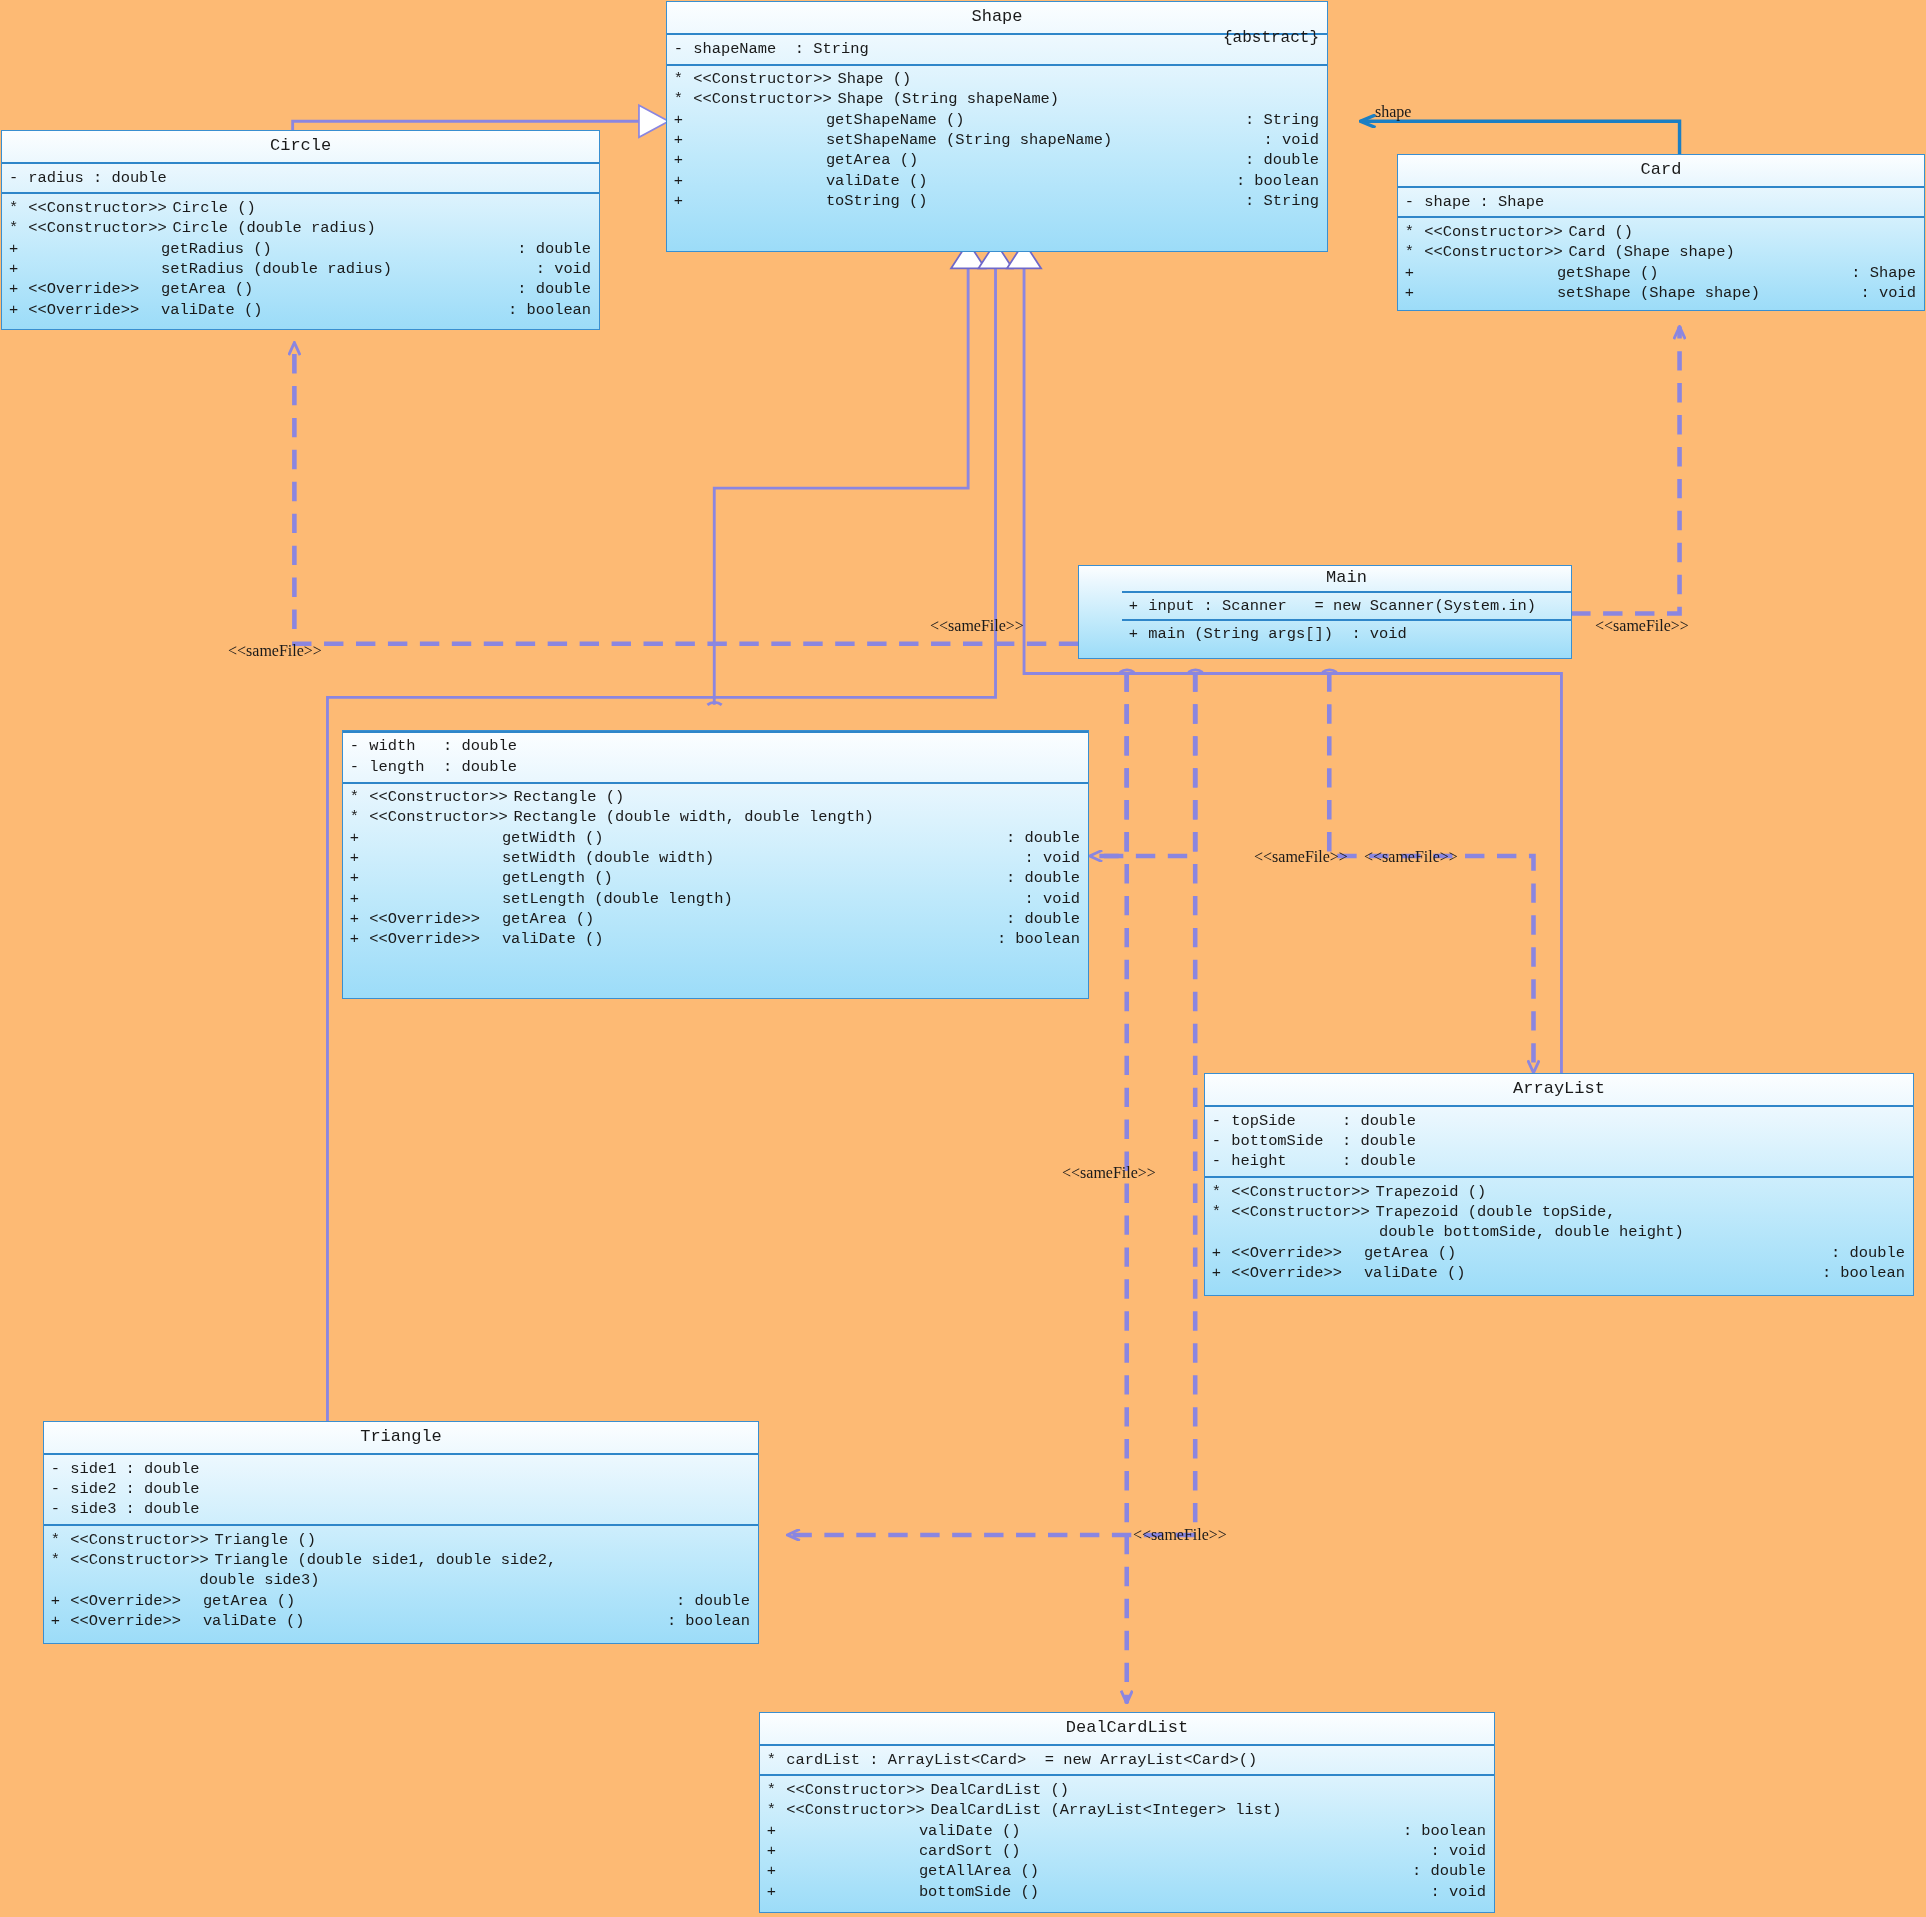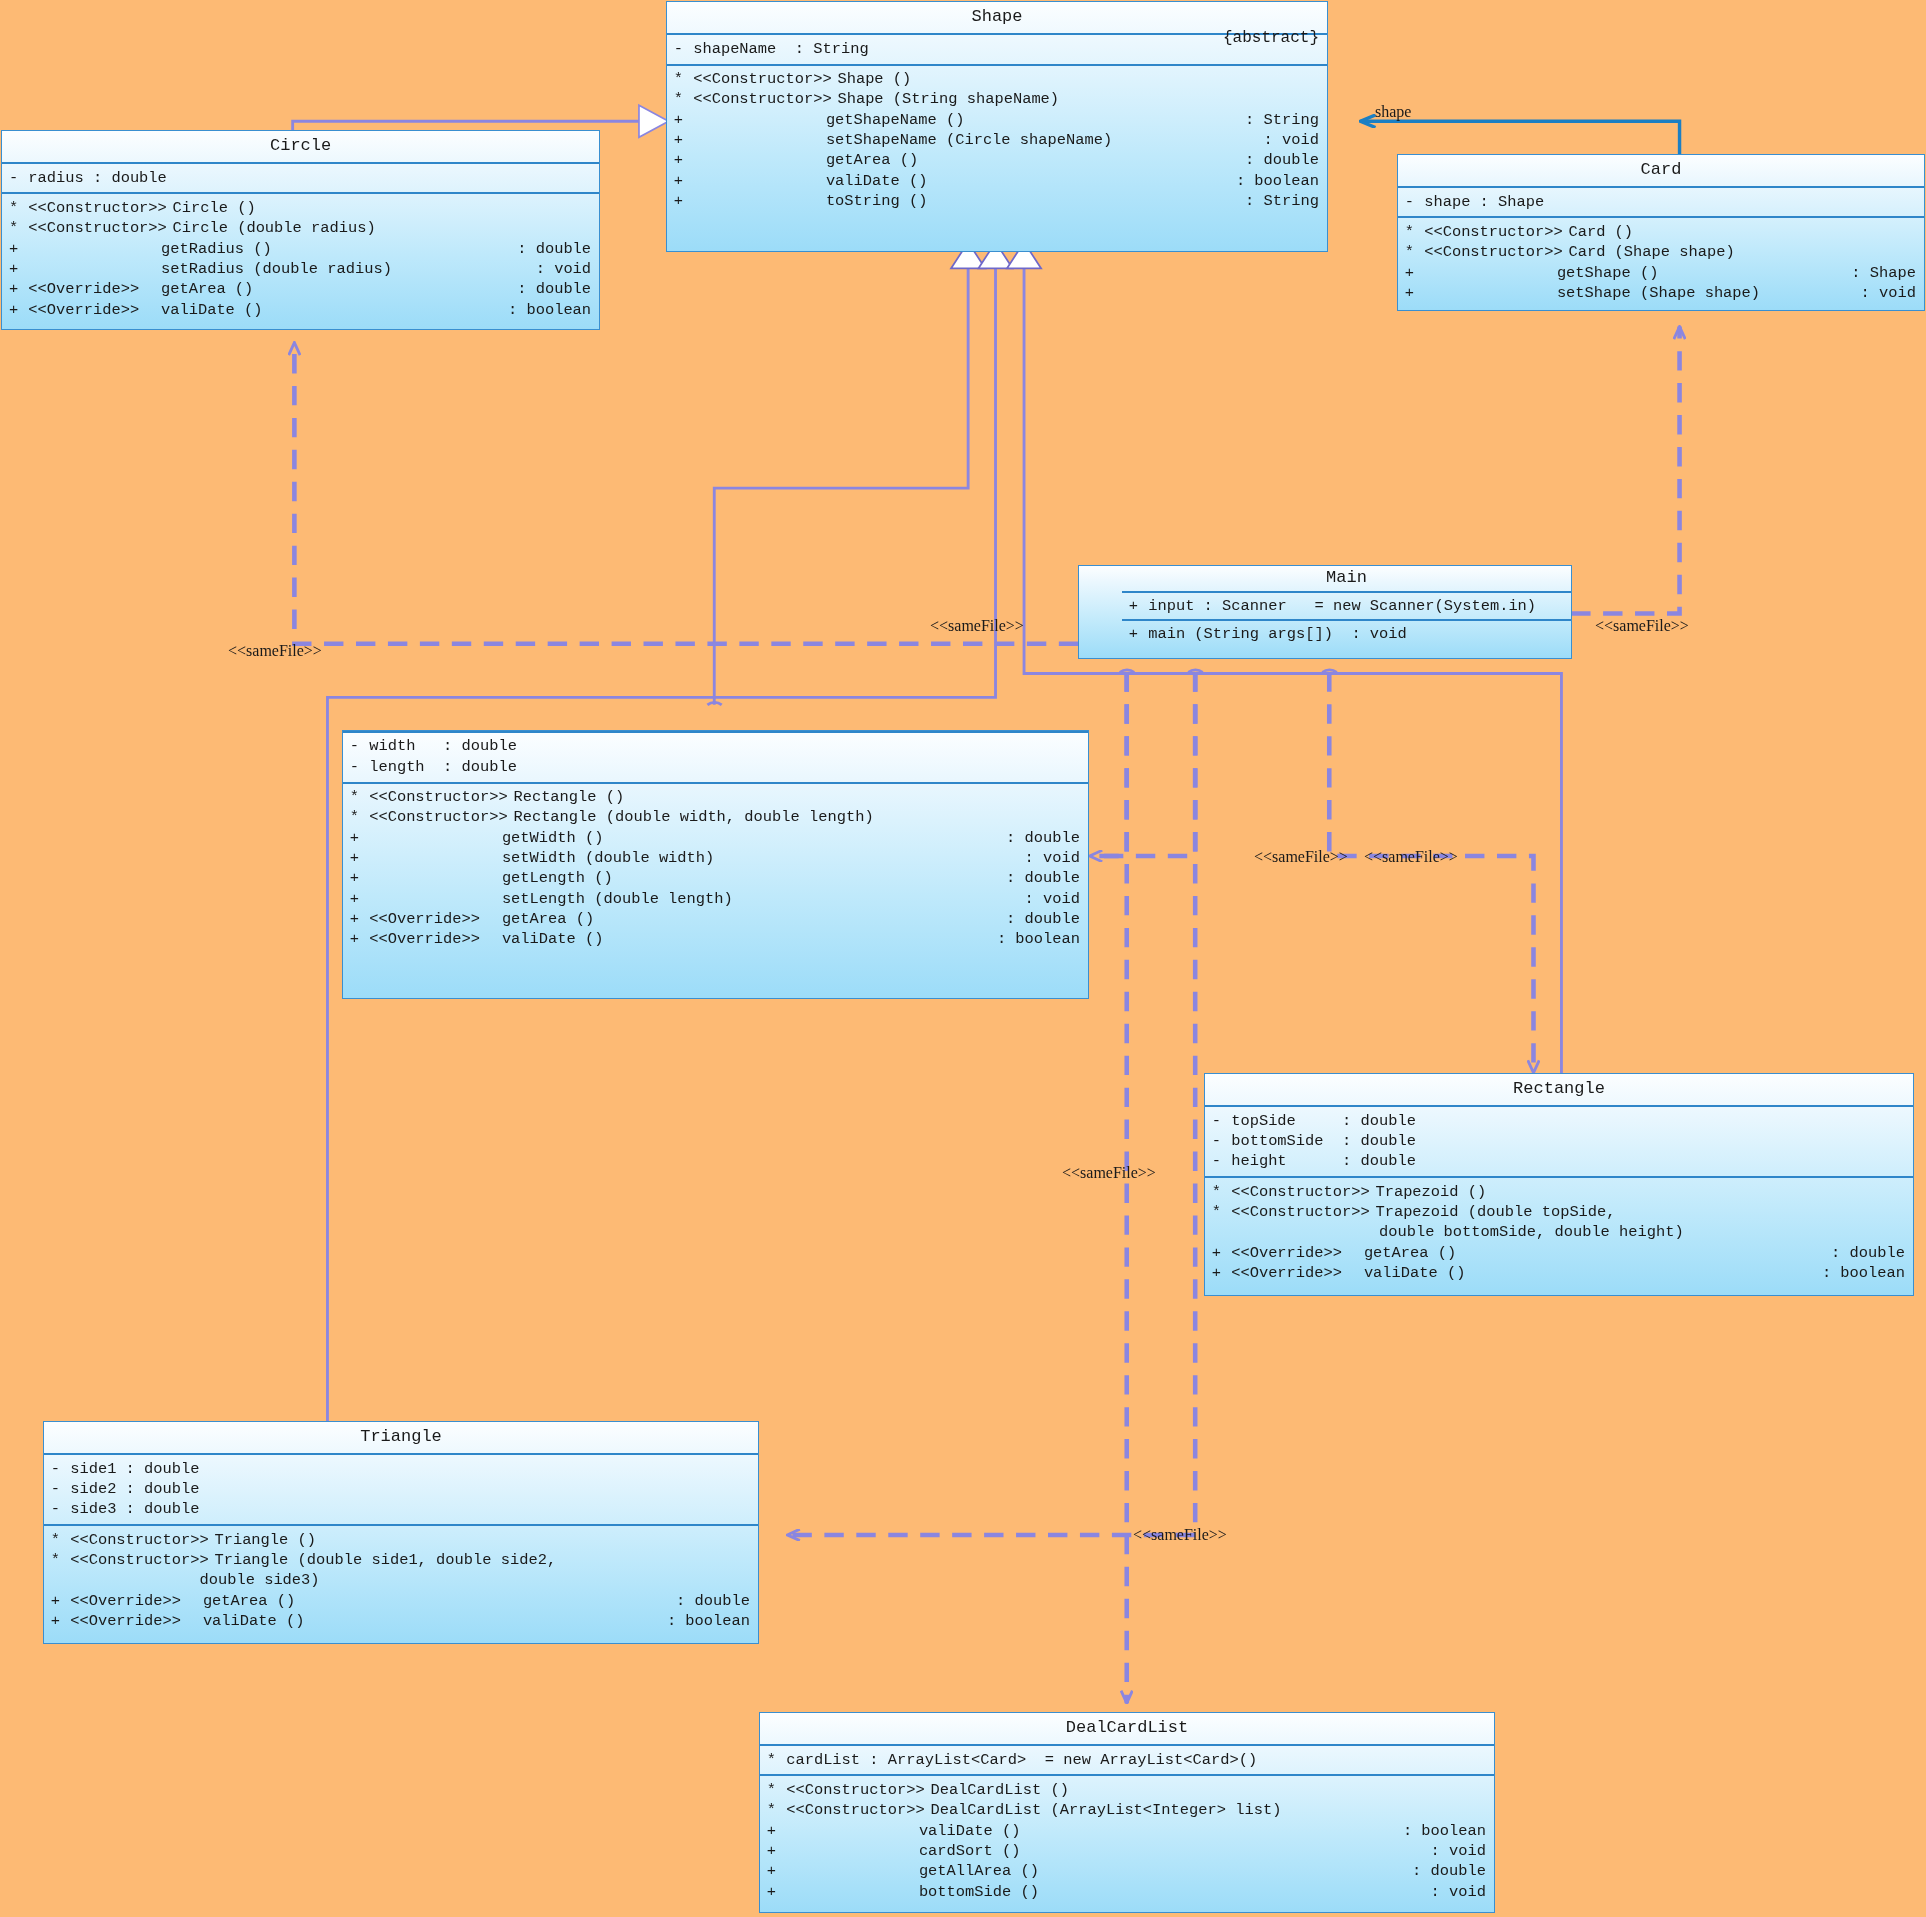--- a/index.html
+++ b/index.html
@@ -132,21 +132,21 @@
       </div>
       <div class="row">
         <span class="vis">+</span>
         <span class="ster" style="width:127px;flex:0 0 auto"></span>
         <span class="sig" style="padding-left:5.7px">getShapeName ()</span>
         <span class="rtype">: String</span>
       </div>
       <div class="row">
         <span class="vis">+</span>
         <span class="ster" style="width:127px;flex:0 0 auto"></span>
-        <span class="sig" style="padding-left:5.7px">setShapeName (Circle shapeName)</span>
+        <span class="sig" style="padding-left:5.7px">setShapeName (String shapeName)</span>
         <span class="rtype">: void</span>
       </div>
       <div class="row">
         <span class="vis">+</span>
         <span class="ster" style="width:127px;flex:0 0 auto"></span>
         <span class="sig" style="padding-left:5.7px">getArea ()</span>
         <span class="rtype">: double</span>
       </div>
       <div class="row">
         <span class="vis">+</span>
@@ -328,21 +328,21 @@
       <div class="row">
         <span class="vis">+</span>
         <span class="ster" style="width:127px;flex:0 0 auto">&lt;&lt;Override&gt;&gt;</span>
         <span class="sig" style="padding-left:5.7px">valiDate ()</span>
         <span class="rtype">: boolean</span>
       </div>
     </div>
   </div>
 
   <div class="umlclass" id="cls-trapezoid" style="left:1204px;top:1073px;width:710px;height:223px;">
-    <div class="cname">Rectangle</div>
+    <div class="cname">ArrayList</div>
     <div class="sep"></div>
     <div class="compart">
       <div class="row">
         <span class="vis">-</span>
         <span class="sig">topSide     : double</span>
       </div>
       <div class="row">
         <span class="vis">-</span>
         <span class="sig">bottomSide  : double</span>
       </div>

